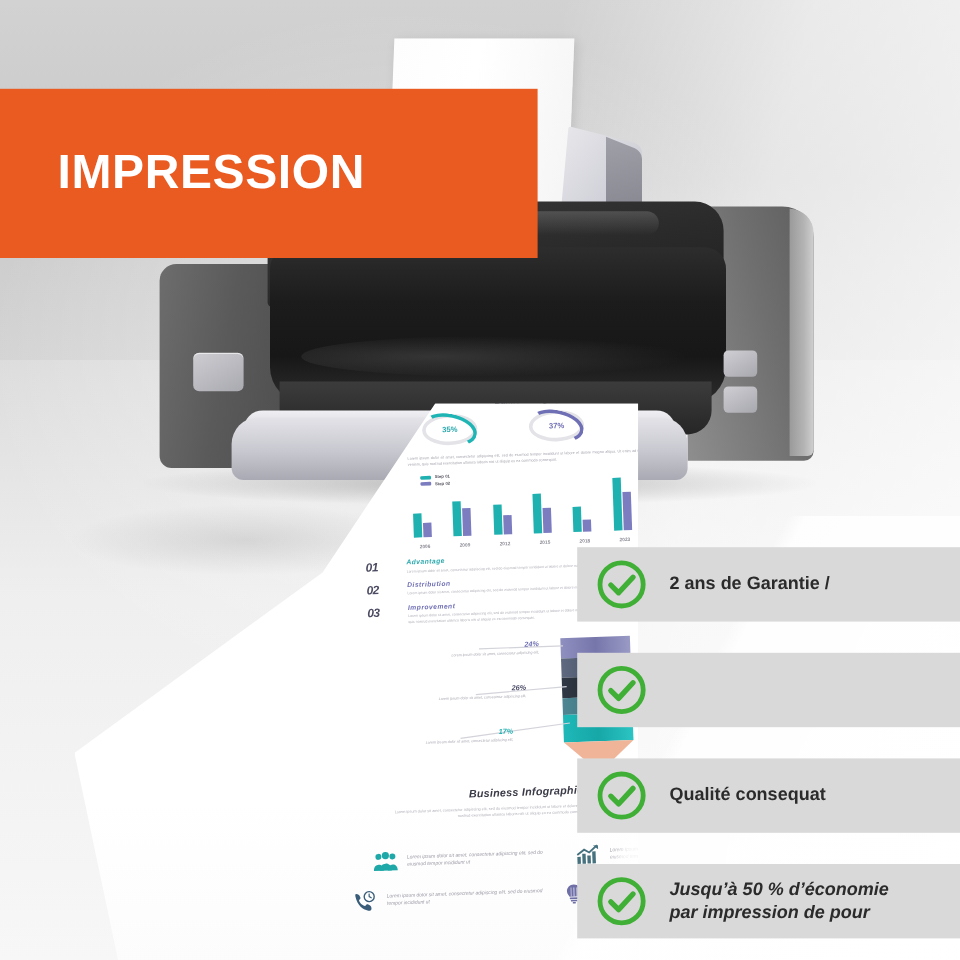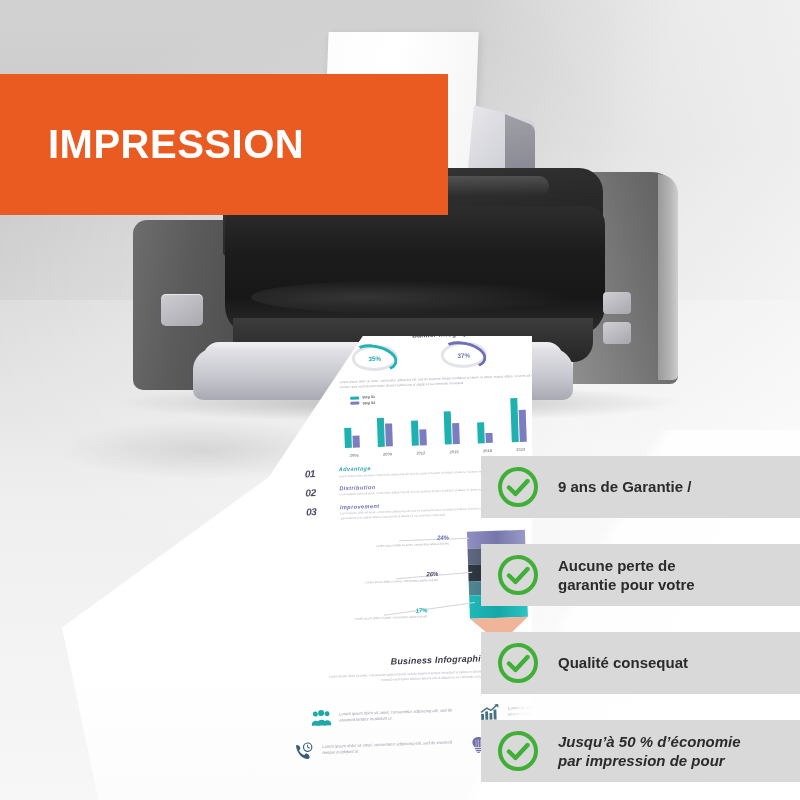--- a/index.html
+++ b/index.html
@@ -486,35 +486,31 @@
   <div class="features">
 
     <div class="feature">
       <span class="chk">
         <svg width="44" height="44" viewBox="0 0 44 44">
           <circle cx="22" cy="22" r="18" fill="none" stroke="#3faf35" stroke-width="4"></circle>
           <path d="M13 22.5 L19.5 29 L31.5 16" fill="none" stroke="#3faf35" stroke-width="4.4" stroke-linecap="round" stroke-linejoin="round"></path>
         </svg>
       </span>
       <span class="label">
-        <span>9 ans de Garantie /</span>
+        <span>2 ans de Garantie /</span>
       </span>
     </div>
 
     <div class="feature">
       <span class="chk">
         <svg width="44" height="44" viewBox="0 0 44 44">
           <circle cx="22" cy="22" r="18" fill="none" stroke="#3faf35" stroke-width="4"></circle>
           <path d="M13 22.5 L19.5 29 L31.5 16" fill="none" stroke="#3faf35" stroke-width="4.4" stroke-linecap="round" stroke-linejoin="round"></path>
         </svg>
       </span>
-      <span class="label">
-        <span>Aucune perte de</span>
-        <span class="l2">garantie pour votre</span>
-      </span>
     </div>
 
     <div class="feature">
       <span class="chk">
         <svg width="44" height="44" viewBox="0 0 44 44">
           <circle cx="22" cy="22" r="18" fill="none" stroke="#3faf35" stroke-width="4"></circle>
           <path d="M13 22.5 L19.5 29 L31.5 16" fill="none" stroke="#3faf35" stroke-width="4.4" stroke-linecap="round" stroke-linejoin="round"></path>
         </svg>
       </span>
       <span class="label">

